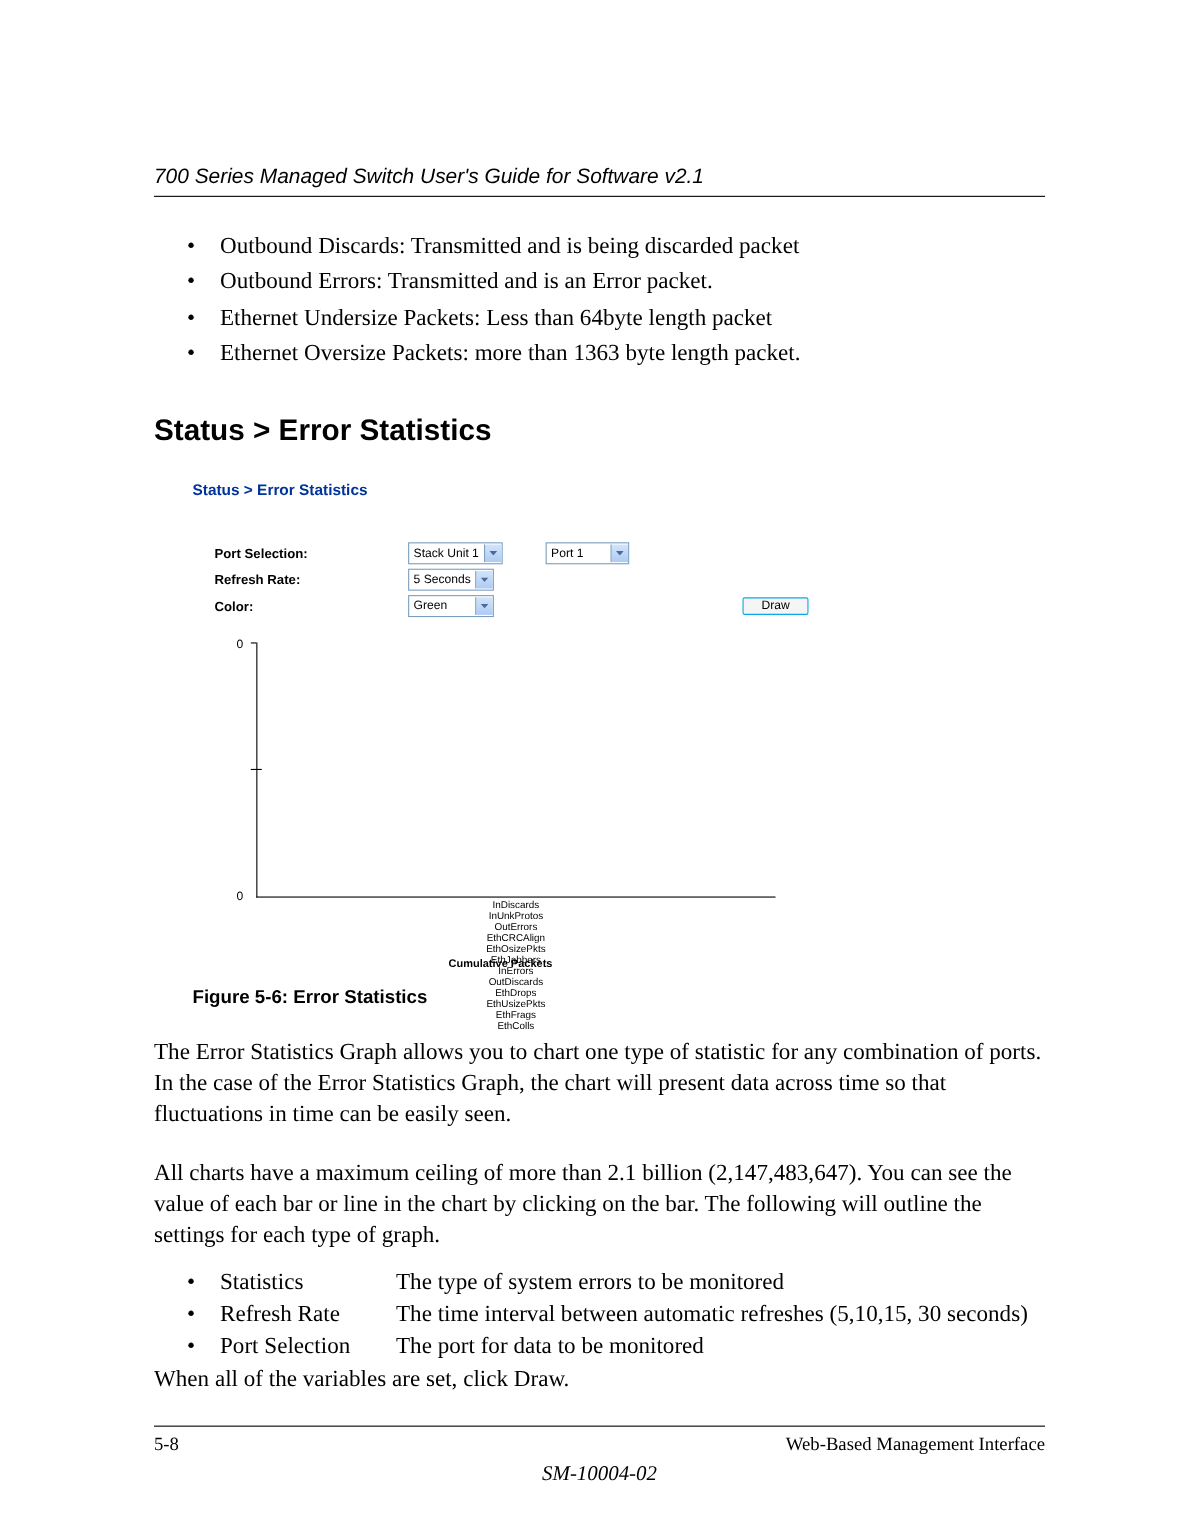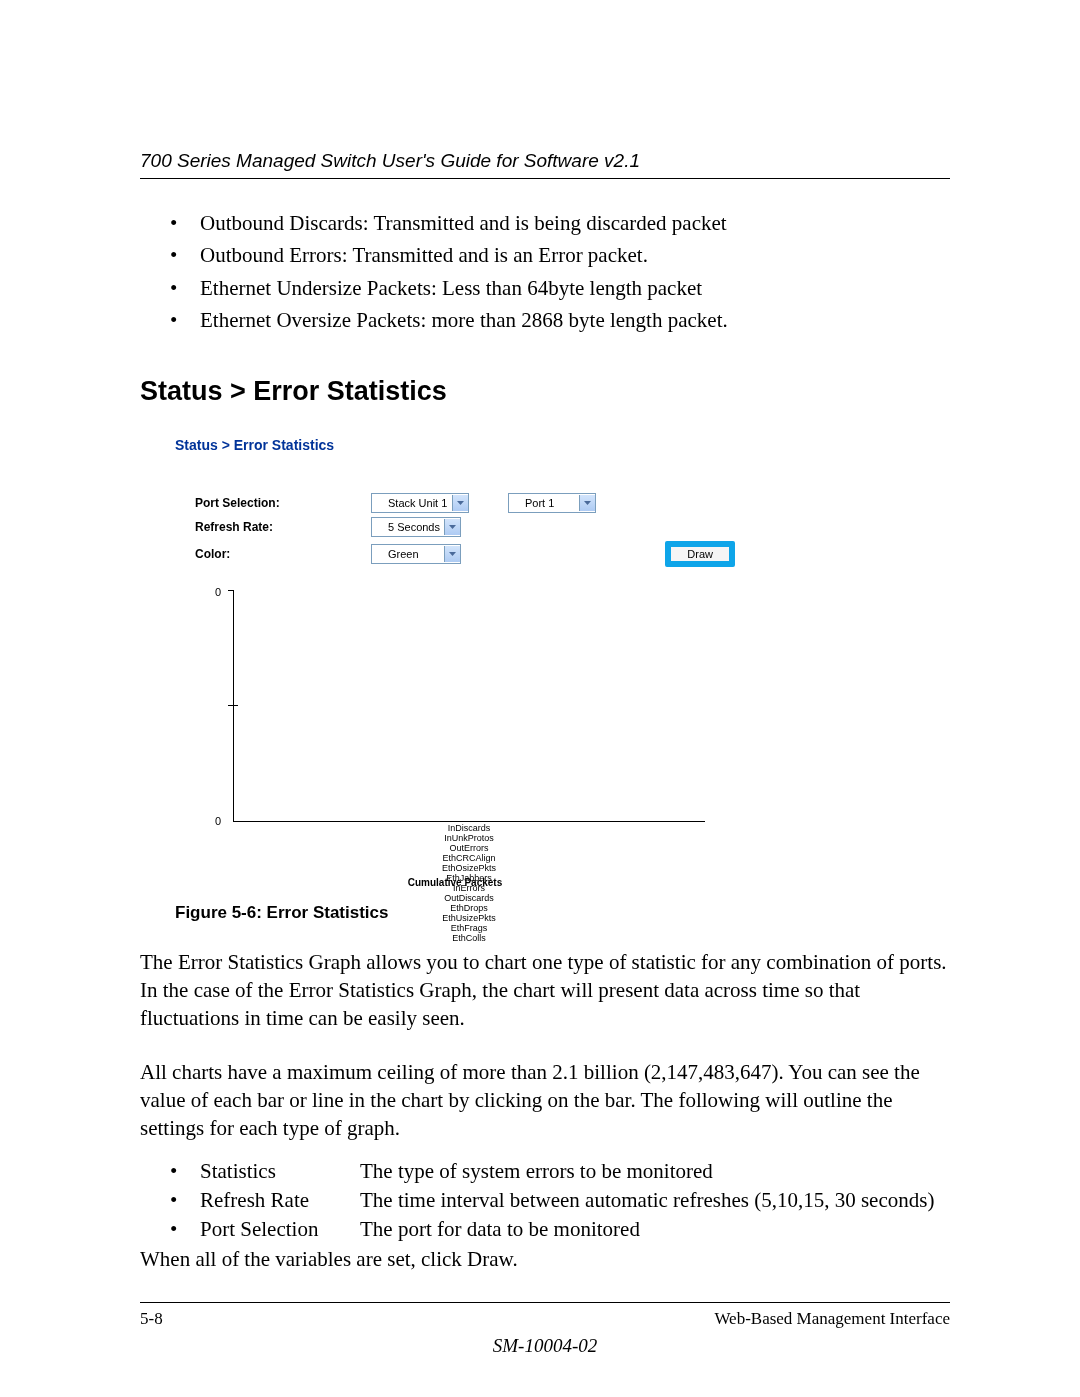--- a/index.html
+++ b/index.html
@@ -75,37 +75,37 @@
     font-weight: bold;
   }
   .select {
     display: inline-flex;
     align-items: center;
     justify-content: space-between;
     border: 1px solid #7b9ebd;
     background: #fff;
     height: 18px;
     font-size: 11px;
-    padding: 0 0 0 16px;
+    padding: 0 0 0 4px;
     margin-right: 3px;
     font-family: Arial, Helvetica, sans-serif;
   }
   .select .arrow {
     width: 15px;
     height: 16px;
     background: linear-gradient(#d2e4fb, #aecbf3);
     border-left: 1px solid #7b9ebd;
     display: flex;
     align-items: center;
     justify-content: center;
     margin-left: 4px;
   }
   .select .arrow svg { display:block; }
   .btn-draw {
-    border: 6px solid #0ea5e9;
+    border: 1px solid #0ea5e9;
     font-size: 11px;
     padding: 1px 16px;
     font-family: Arial, Helvetica, sans-serif;
     background: #f5f5f5;
     border-radius: 2px;
     color: #000;
   }
   
   .chart-area {
     margin-top: 20px;
@@ -228,21 +228,21 @@
 
 <div class="page">
 
   <div class="header-italic">700 Series Managed Switch User's Guide for Software v2.1</div>
   <hr class="rule">
 
   <ul class="bullets">
     <li>Outbound Discards: Transmitted and is being discarded packet</li>
     <li>Outbound Errors: Transmitted and is an Error packet.</li>
     <li>Ethernet Undersize Packets: Less than 64byte length packet</li>
-    <li>Ethernet Oversize Packets: more than 2868 byte length packet.</li>
+    <li>Ethernet Oversize Packets: more than 1363 byte length packet.</li>
   </ul>
 
   <h2 class="section">Status &gt; Error Statistics</h2>
 
   <div class="figure-wrap">
     <div class="fig-title">Status &gt; Error Statistics</div>
 
     <div class="form-row">
       <span class="form-label">Port Selection:</span>
       <span class="select" style="width:80px">

